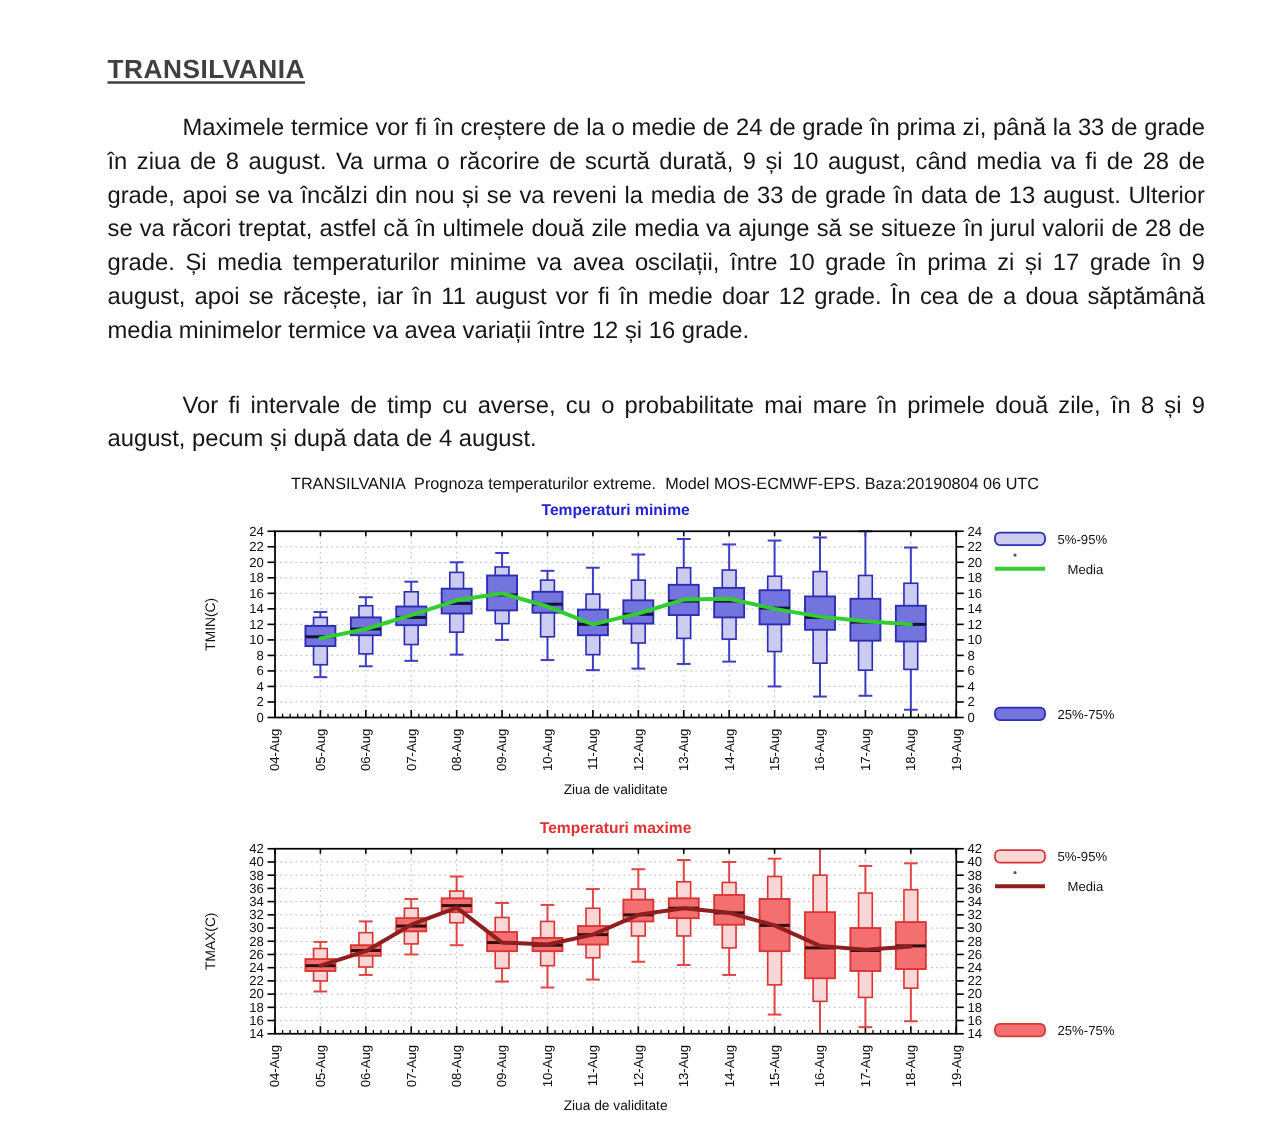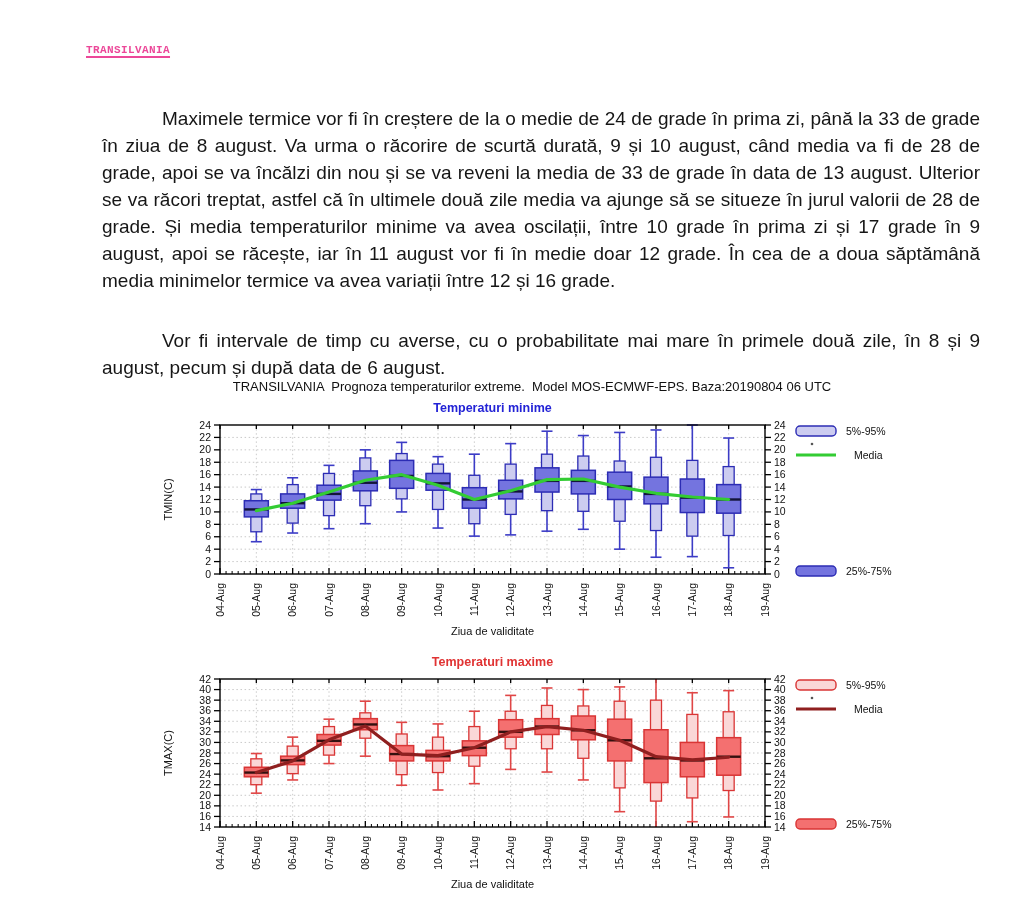--- a/index.html
+++ b/index.html
@@ -1,46 +1,46 @@
 <!DOCTYPE html>
 <html><head>
 <meta charset="utf-8">
 <style>
   html,body{margin:0;padding:0;}
   body{
     width:1024px;height:918px;position:relative;background:#ffffff;
     font-family:"Liberation Sans", sans-serif;color:#1a1a1a;overflow:hidden;
   }
   .doc-heading{
-    position:absolute;left:86px;top:44px;font-size:11px;font-weight:bold;
+    position:absolute;left:86px;top:44px;font-size:21px;font-weight:bold;
     letter-spacing:.4px;text-decoration:underline;text-decoration-thickness:2px;
-    text-underline-offset:3px;color:#ec4899;font-family:Liberation Mono, monospace;
+    text-underline-offset:3px;color:#404040;
   }
   .doc-para{
     position:absolute;left:86px;width:878px;font-size:19px;line-height:27px;
-    text-align:justify;text-indent:60px;color:#161616;margin:16px;
+    text-align:justify;text-indent:60px;color:#161616;margin:0;
   }
   #para1{top:89px;}
   #para2{top:311px;}
   .figure-title{
     position:absolute;left:150px;top:379px;width:764px;text-align:center;
     font-size:13px;color:#111;white-space:pre;
   }
   .chart-host{position:absolute;left:156px;}
   #chart-tmin{top:396px;}
   #chart-tmax{top:648px;}
   svg text{font-family:"Liberation Sans", sans-serif;}
 </style>
 </head>
 <body>
 
 <div class="doc-heading">TRANSILVANIA</div>
 
 <p class="doc-para" id="para1">Maximele termice vor fi în creștere de la o medie de 24 de grade în prima zi, până la 33 de grade în ziua de 8 august. Va urma o răcorire de scurtă durată, 9 și 10 august, când media va fi de 28 de grade, apoi se va încălzi din nou și se va reveni la media de 33 de grade în data de 13 august. Ulterior se va răcori treptat, astfel că în ultimele două zile media va ajunge să se situeze în jurul valorii de 28 de grade. Și media temperaturilor minime va avea oscilații, între 10 grade în prima zi și 17 grade în 9 august, apoi se răcește, iar în 11 august vor fi în medie doar 12 grade. În cea de a doua săptămână media minimelor termice va avea variații între 12 și 16 grade.</p>
-<p class="doc-para" id="para2">Vor fi intervale de timp cu averse, cu o probabilitate mai mare în primele două zile, în 8 și 9 august, pecum și după data de 6 august.</p>
+<p class="doc-para" id="para2">Vor fi intervale de timp cu averse, cu o probabilitate mai mare în primele două zile, în 8 și 9 august, pecum și după data de 4 august.</p>
 
 <div class="figure-title">TRANSILVANIA  Prognoza temperaturilor extreme.  Model MOS-ECMWF-EPS. Baza:20190804 06 UTC</div>
 
 <div class="chart-host" id="chart-tmin"><svg width="740" height="254" viewBox="0 0 740 254">
       <text x="336.5" y="16" text-anchor="middle" font-size="12.5" font-weight="bold" fill="#2323d6">Temperaturi minime</text>
       <line x1="64" y1="165.58333333333334" x2="609" y2="165.58333333333334" stroke="#c9c9c9" stroke-width="1" stroke-dasharray="1.5 2.6"></line>
       <line x1="64" y1="153.16666666666666" x2="609" y2="153.16666666666666" stroke="#c9c9c9" stroke-width="1" stroke-dasharray="1.5 2.6"></line>
       <line x1="64" y1="140.75" x2="609" y2="140.75" stroke="#c9c9c9" stroke-width="1" stroke-dasharray="1.5 2.6"></line>
       <line x1="64" y1="128.33333333333334" x2="609" y2="128.33333333333334" stroke="#c9c9c9" stroke-width="1" stroke-dasharray="1.5 2.6"></line>
       <line x1="64" y1="115.91666666666666" x2="609" y2="115.91666666666666" stroke="#c9c9c9" stroke-width="1" stroke-dasharray="1.5 2.6"></line>

